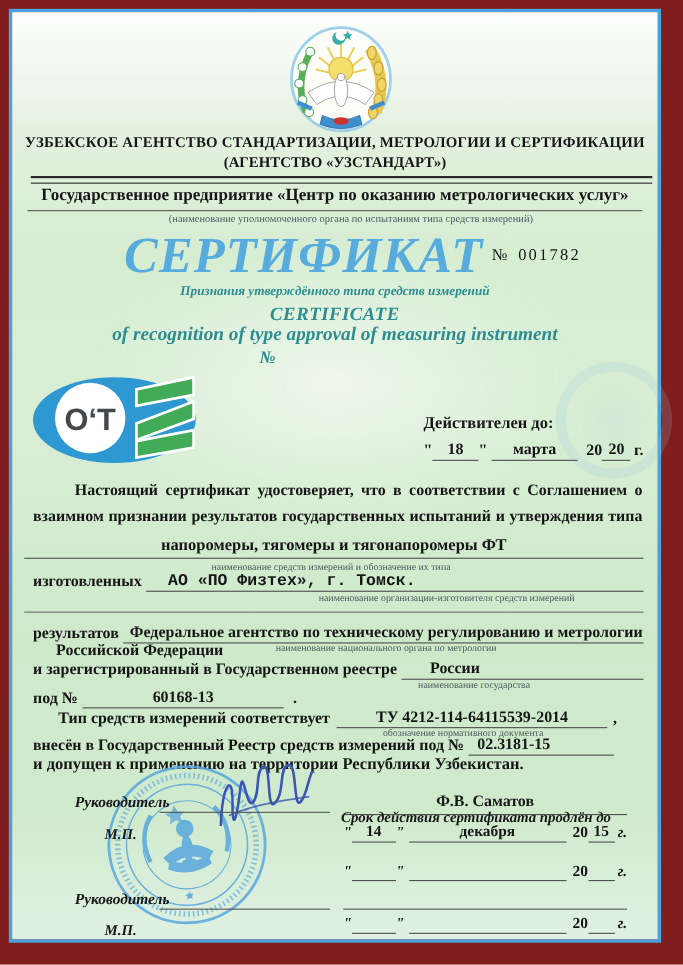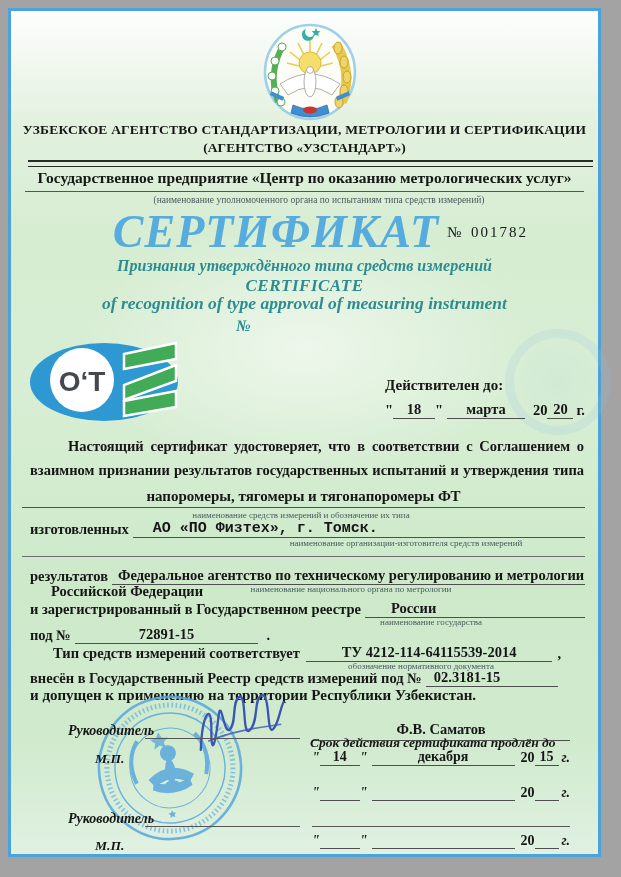--- a/index.html
+++ b/index.html
@@ -1,16 +1,16 @@
 <!DOCTYPE html>
 <html><head>
 <meta charset="utf-8">
 <style>
   html,body{margin:0;padding:0;background:#ffffff;}
-  .page{position:relative;width:621px;height:877px;background:#a3a3a3;overflow:hidden;
+  .page{position:relative;width:621px;height:877px;background:#7f1d1d;overflow:hidden;
         font-family:"Liberation Serif", serif;color:#161616;}
   .frame{position:absolute;left:8px;top:8px;width:587px;height:843px;
          border:3px solid #4aa3da;
          background:
            radial-gradient(ellipse 55% 22% at 50% 40%, rgba(255,255,255,0.55), rgba(255,255,255,0) 70%),
            linear-gradient(180deg,#fdfefd 0%,#f4f9f2 5%,#e3f1df 13%,#d6edd2 26%,#d8eed4 45%,#cde9ca 68%,#d0eacd 86%,#e0f1e2 100%);}
   .abs{position:absolute;}
   .ctr{text-align:center;}
   .b{font-weight:bold;}
   .i{font-style:italic;}
@@ -82,21 +82,21 @@
     <div class="abs" style="left:17px;top:149px;width:565px;height:4px;border-top:2.5px solid #2a2a2a;border-bottom:1px solid #2a2a2a;"></div>
 
     <div class="abs ctr b" style="left:14px;top:158px;width:559px;font-size:15.5px;border-bottom:1px solid #555;padding-bottom:4px;">Государственное предприятие «Центр по оказанию метрологических услуг»</div>
     <div class="abs cap" style="left:0;top:184px;width:616px;font-size:9.5px;">(наименование уполномоченного органа по испытаниям типа средств измерений)</div>
 
     <div class="abs ctr b i" style="left:50px;top:194px;width:430px;font-size:46px;color:#58acdd;letter-spacing:1px;">СЕРТИФИКАТ</div>
     <div class="abs nw" style="left:436px;top:213px;font-size:15px;">
       <span>№</span>
       <span style="letter-spacing:2px;margin-left:6px;">001782</span>
     </div>
-    <div class="abs ctr b i teal" style="left:0;top:246px;width:587px;font-size:16px;">Признания утверждённого типа средств измерений</div>
+    <div class="abs ctr b i teal" style="left:0;top:246px;width:587px;font-size:12px;">Признания утверждённого типа средств измерений</div>
     <div class="abs ctr b i teal" style="left:0;top:265px;width:587px;font-size:17px;letter-spacing:.5px;">CERTIFICATE</div>
     <div class="abs ctr b i teal" style="left:0;top:282px;width:587px;font-size:17.5px;">of recognition of type approval of measuring instrument</div>
 
     <div class="abs row" style="left:225px;top:306px;width:200px;">
       <span class="teal i b" style="font-size:16px;margin-right:8px;">№</span>
     </div>
 
     <svg class="abs" style="left:17px;top:327px;" width="158" height="84" viewBox="0 0 158 84">
       <ellipse cx="76" cy="44" rx="74" ry="39" fill="#2d98d2"></ellipse>
       <circle cx="54" cy="42" r="32" fill="#ffffff"></circle>
@@ -152,21 +152,21 @@
     <div class="abs row b" style="left:19px;top:589px;width:555px;font-size:14.5px;">
       <span class="nw">и зарегистрированный в Государственном реестре</span>
       <span class="ul grow" style="margin-left:4px;">
         <span style="margin-left:26px;">России</span>
       </span>
     </div>
     <div class="abs cap" style="left:330px;top:606px;width:180px;">наименование государства</div>
 
     <div class="abs row b" style="left:19px;top:615px;width:240px;font-size:14.5px;">
       <span class="nw">под №</span>
-      <span class="ul grow ctr" style="margin-left:4px;">72891-15</span>
+      <span class="ul grow ctr" style="margin-left:4px;">60168-13</span>
       <span style="margin-left:8px;">.</span>
     </div>
 
     <div class="abs row b" style="left:42px;top:633px;width:508px;font-size:14.5px;">
       <span class="nw">Тип средств измерений соответствует</span>
       <span class="ul grow ctr" style="margin-left:6px;">ТУ 4212-114-64115539-2014</span>
       <span style="margin-left:5px;">,</span>
     </div>
     <div class="abs cap" style="left:290px;top:650px;width:240px;">обозначение нормативного документа</div>
 

